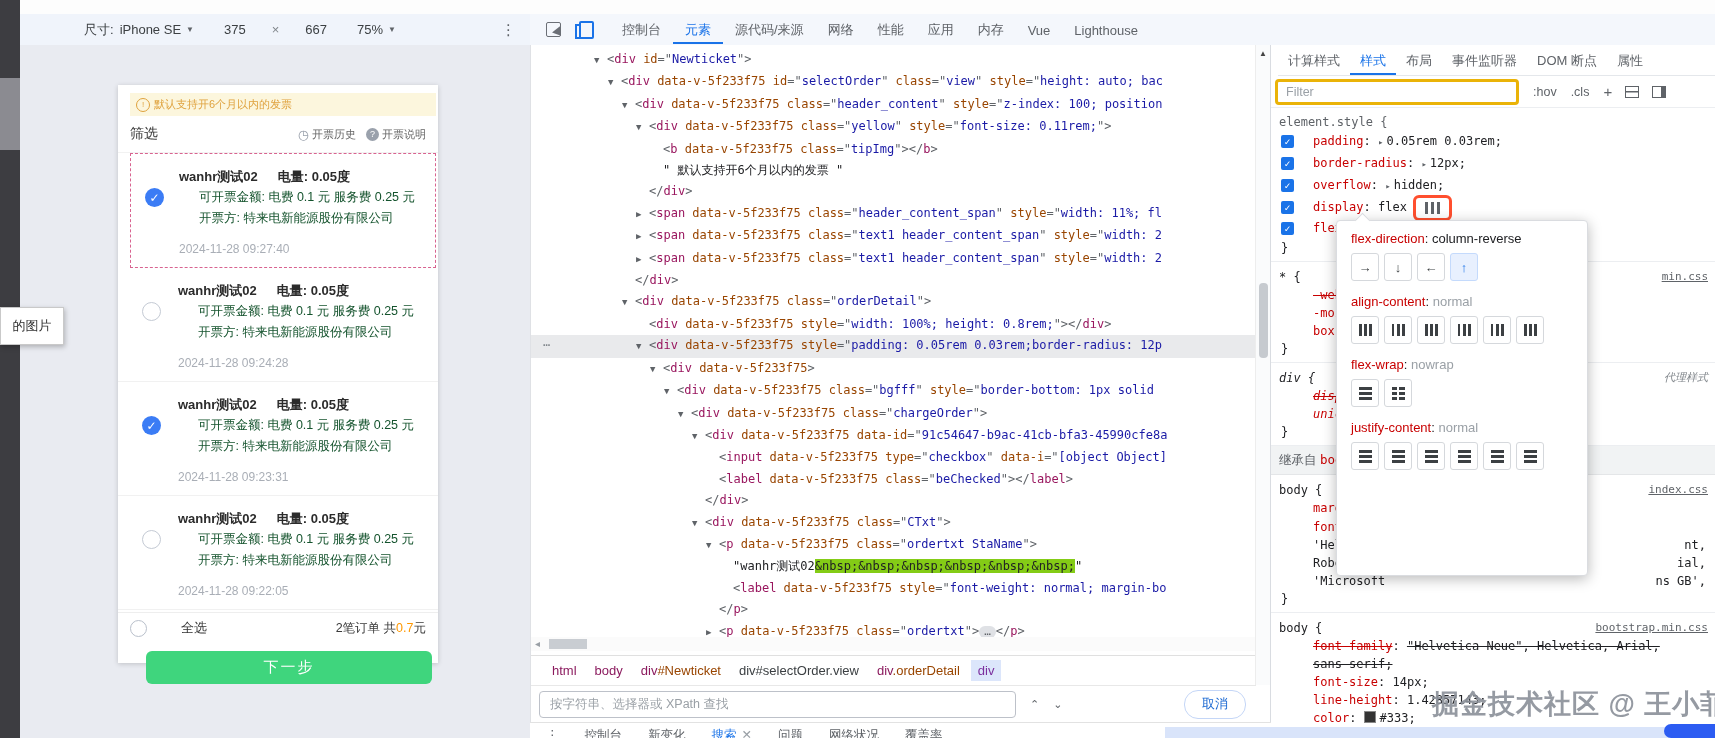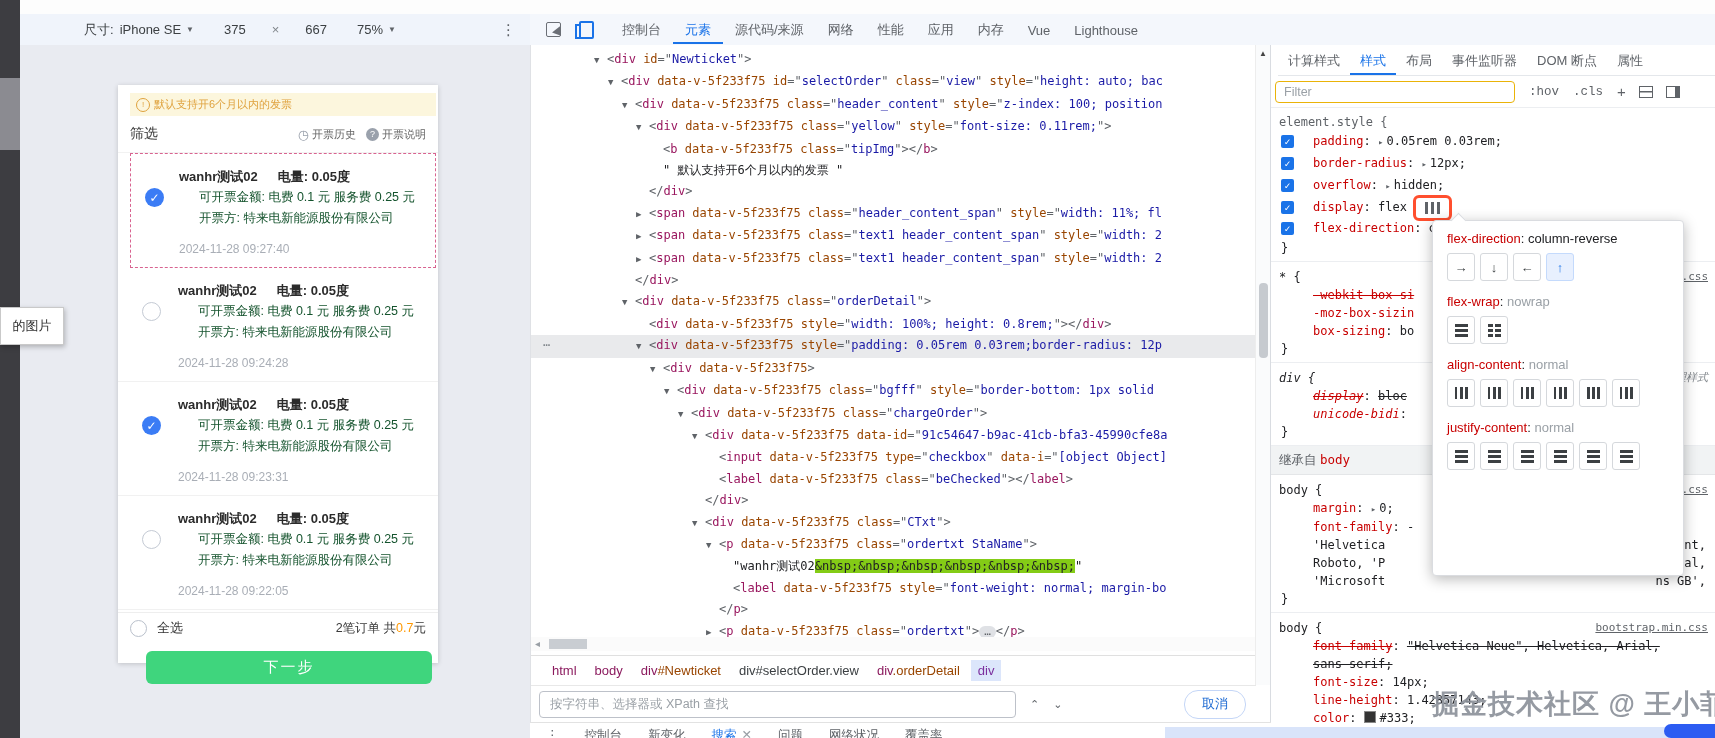--- a/index.html
+++ b/index.html
@@ -49,21 +49,21 @@
   .order{position:relative;padding:12px 8px 10px 60px;border-bottom:1px solid #f1f1f1;}
   .order.hl{margin:0 2px 0 12px;border:1px dashed #d86390;padding-left:48px;}
   .order .ck{position:absolute;left:24px;top:34px;width:19px;height:19px;border-radius:50%;}
   .order.hl .ck{left:14px;}
   .ck.on{background:#3b7cf5;color:#fff;font-size:12px;display:flex;align-items:center;justify-content:center;}
   .ck.off{background:#fff;border:1.5px solid #c4cad4;box-sizing:border-box;}
   .order .l1{font-weight:bold;font-size:13px;color:#2b2b2b;line-height:21px;}
   .order .l1 .qty{margin-left:20px;}
   .order .l2,.order .l3{color:#14532d;line-height:21px;margin-left:20px;}
   .order .tm{color:#a9aeb6;font-size:12px;margin-top:12px;line-height:16px;}
-  #paFoot{display:flex;align-items:center;height:30px;padding:0 12px;border-top:1px solid #eee;margin-top:2px;}
+  #paFoot{display:flex;align-items:center;height:30px;padding:0 12px;border-top:1px solid #eee;margin-top:2px;gap:24px;}
   #paFoot .sa-ck{width:17px;height:17px;border-radius:50%;border:1.5px solid #b9c0cb;box-sizing:border-box;margin-right:10px;}
   #paFoot .sa-lb{font-size:13px;color:#333;}
   #paFoot .sum{margin-left:auto;font-size:12.5px;color:#3a3a3a;}
   #paFoot .amt{color:#ff9800;}
   #nextBtn{margin:8px 6px 0 28px;height:33px;background:#3fd57d;border-radius:6px;color:#fff;
            font-size:15px;display:flex;align-items:center;justify-content:center;letter-spacing:2px;}
   
   #tipLeft{left:0;top:307px;width:62px;height:36px;background:#fff;border:1px solid #c9c9c9;
            box-shadow:1px 2px 5px rgba(0,0,0,.25);display:flex;align-items:center;justify-content:center;
            font-size:13px;color:#333;z-index:60;}
@@ -106,24 +106,24 @@
   #vScroll .ua{position:absolute;left:3px;top:4px;color:#444;font-size:8px;}
   #vScroll .thumb{position:absolute;left:3px;top:238px;width:9px;height:75px;background:#c6cacf;border-radius:4px;}
   
   #stylesPanel{left:1270px;top:45px;width:445px;height:693px;background:#fff;border-left:1px solid #d9dce1;}
   #styleTabs{position:absolute;left:7px;top:0;width:445px;height:30px;display:flex;align-items:center;
              font-size:13px;color:#5f6368;border-bottom:1px solid #e4e7eb;overflow:hidden;}
   .st-tab{padding:6px 10px 5px;white-space:nowrap;}
   .st-tab.active{color:#1a73e8;border-bottom:2px solid #1a73e8;padding-bottom:3px;}
   #filterRow2{position:absolute;left:0;top:31px;width:445px;height:31px;display:flex;align-items:center;
               border-bottom:1px solid #eceef1;}
-  #styleFilter{margin-left:4px;width:222px;height:20px;border:1px solid #eab308;border-radius:4px;
+  #styleFilter{margin-left:4px;width:222px;height:20px;border:3px solid #eab308;border-radius:4px;
                padding:0 8px;font-size:12.5px;font-family:inherit;outline:none;}
   #styleFilter::placeholder{color:#9aa0a6;}
-  .sf-btn{color:#5f6368;font-size:12.5px;margin-left:14px;font-family:Liberation Mono, monospace;}
+  .sf-btn{color:#5f6368;font-size:12.5px;margin-left:14px;font-family:Liberation Sans, sans-serif;}
   .sf-plus{font-size:15px;margin-left:14px;color:#5f6368;}
   .mini-ic{width:12px;height:10px;border:1.5px solid #5f6368;margin-left:13px;}
   .mini-ic.grid{background:linear-gradient(#5f6368,#5f6368) center/12px 1.5px no-repeat;}
   .mini-ic.pane{background:linear-gradient(#5f6368,#5f6368) right/4px 10px no-repeat;}
   #rules{position:absolute;left:0;top:62px;width:445px;height:631px;overflow:hidden;
          font:12px/18px "DejaVu Sans Mono","Liberation Mono",monospace;color:#202124;}
   .rule{position:relative;padding:6px 6px 4px 8px;border-bottom:1px solid #eceef1;}
   .rule .hdr{position:relative;color:#202124;}
   .rule .hdr.grey{color:#5f6368;}
   .rule .hdr.it{font-style:italic;}
@@ -145,21 +145,21 @@
   .rfrag{position:absolute;right:4px;top:0;color:#202124;}
   .close-br{padding-left:2px;}
   .inherited{background:#f1f3f4;border-bottom:1px solid #e4e6e8;padding:5px 8px;color:#5f6368;
              font-family:"Liberation Sans",sans-serif;font-size:12.5px;}
   .inherited b{color:#c80000;font-weight:normal;font-family:"DejaVu Sans Mono",monospace;}
   .flex-ic-wrap{display:inline-block;border:3px solid #ff4f2e;border-radius:6px;padding:4px 9px;
                 margin:-9px 0 -9px 6px;vertical-align:middle;line-height:0;}
   .flex-ic{display:inline-block;width:15px;height:12px;
            background:repeating-linear-gradient(90deg,#5f6368 0 3px,transparent 3px 6px);}
   
-  #flexPopup{left:1432px;top:220px;width:252px;height:356px;background:#fff;border:1px solid #dadce0;
+  #flexPopup{left:1336px;top:220px;width:252px;height:356px;background:#fff;border:1px solid #dadce0;
              border-radius:4px;box-shadow:0 3px 14px rgba(0,0,0,.28);z-index:40;padding:10px 14px;box-sizing:border-box;}
   #flexPopup::before{content:"";position:absolute;top:-6px;left:20px;width:10px;height:10px;background:#fff;
                      border-left:1px solid #dadce0;border-top:1px solid #dadce0;transform:rotate(45deg);}
   .fsec{margin-bottom:13px;}
   .fsec .flab{font-size:13px;font-family:"Liberation Sans",sans-serif;}
   .fsec .flab .fp{color:#c80000;}
   .fsec .flab .fv{color:#9aa0a6;} .fsec .flab .fv.set{color:#202124;}
   .fbtns{display:flex;gap:5px;margin-top:7px;}
   .fbtn{width:26px;height:26px;border:1px solid #d5d8dc;border-radius:3px;display:flex;
         align-items:center;justify-content:center;background:#fff;color:#3c4043;font-size:13px;}
@@ -406,50 +406,50 @@
       <div class="fsec">
         <div class="flab"><span class="fp">flex-direction</span>: <span class="fv set">column-reverse</span></div>
         <div class="fbtns">
           <div class="fbtn">→</div>
           <div class="fbtn">↓</div>
           <div class="fbtn">←</div>
           <div class="fbtn sel">↑</div>
         </div>
       </div>
       <div class="fsec">
+        <div class="flab"><span class="fp">align-content</span>: <span class="fv">normal</span></div>
+        <div class="fbtns">
+          <div class="fbtn">
+            <span class="g-bv"></span>
+          </div>
+          <div class="fbtn">
+            <span class="g-bv"></span>
+          </div>
+          <div class="fbtn">
+            <span class="g-bv"></span>
+          </div>
+          <div class="fbtn">
+            <span class="g-bv"></span>
+          </div>
+          <div class="fbtn">
+            <span class="g-bv"></span>
+          </div>
+          <div class="fbtn">
+            <span class="g-bv"></span>
+          </div>
+        </div>
+      </div>
+      <div class="fsec">
         <div class="flab"><span class="fp">flex-wrap</span>: <span class="fv">nowrap</span></div>
         <div class="fbtns">
           <div class="fbtn">
             <span class="g-bh"></span>
           </div>
           <div class="fbtn">
             <span class="g-bg"></span>
-          </div>
-        </div>
-      </div>
-      <div class="fsec">
-        <div class="flab"><span class="fp">align-content</span>: <span class="fv">normal</span></div>
-        <div class="fbtns">
-          <div class="fbtn">
-            <span class="g-bv"></span>
-          </div>
-          <div class="fbtn">
-            <span class="g-bv"></span>
-          </div>
-          <div class="fbtn">
-            <span class="g-bv"></span>
-          </div>
-          <div class="fbtn">
-            <span class="g-bv"></span>
-          </div>
-          <div class="fbtn">
-            <span class="g-bv"></span>
-          </div>
-          <div class="fbtn">
-            <span class="g-bv"></span>
           </div>
         </div>
       </div>
       <div class="fsec">
         <div class="flab"><span class="fp">justify-content</span>: <span class="fv">normal</span></div>
         <div class="fbtns">
           <div class="fbtn">
             <span class="g-bh"></span>
           </div>
           <div class="fbtn">

